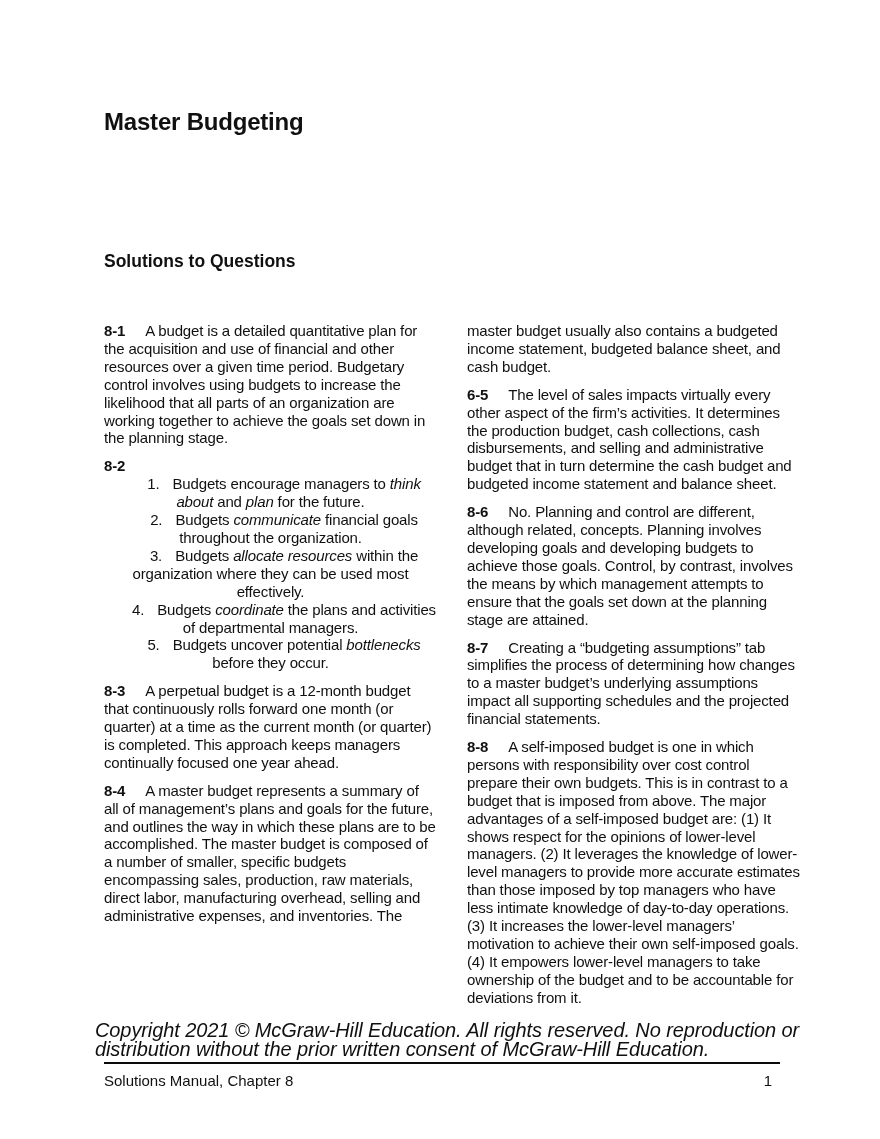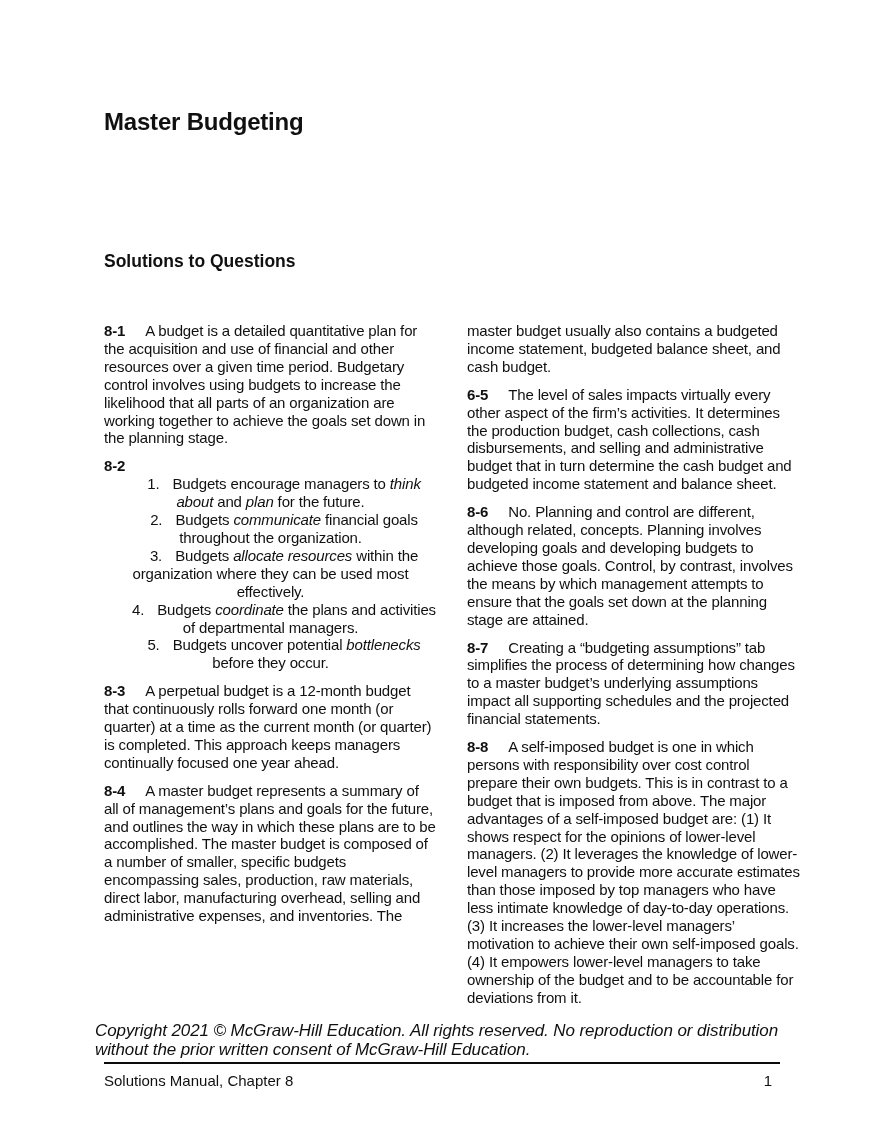--- a/index.html
+++ b/index.html
@@ -59,21 +59,21 @@
   .it { font-style: italic; }
   .footer {
     position: absolute;
     left: 95px;
     top: 1021px;
     width: 714px;
   }
   .copyright {
     margin: 0;
     font-style: italic;
-    font-size: 17px;
+    font-size: 20px;
     line-height: 19px;
     letter-spacing: -0.1px;
   }
   .footer-rule {
     margin: 3px 0 0 9px;
     width: 676px;
     border-top: 2.5px solid #0a0a0a;
   }
   .footer-row {
     margin: 8px 0 0 9px;

